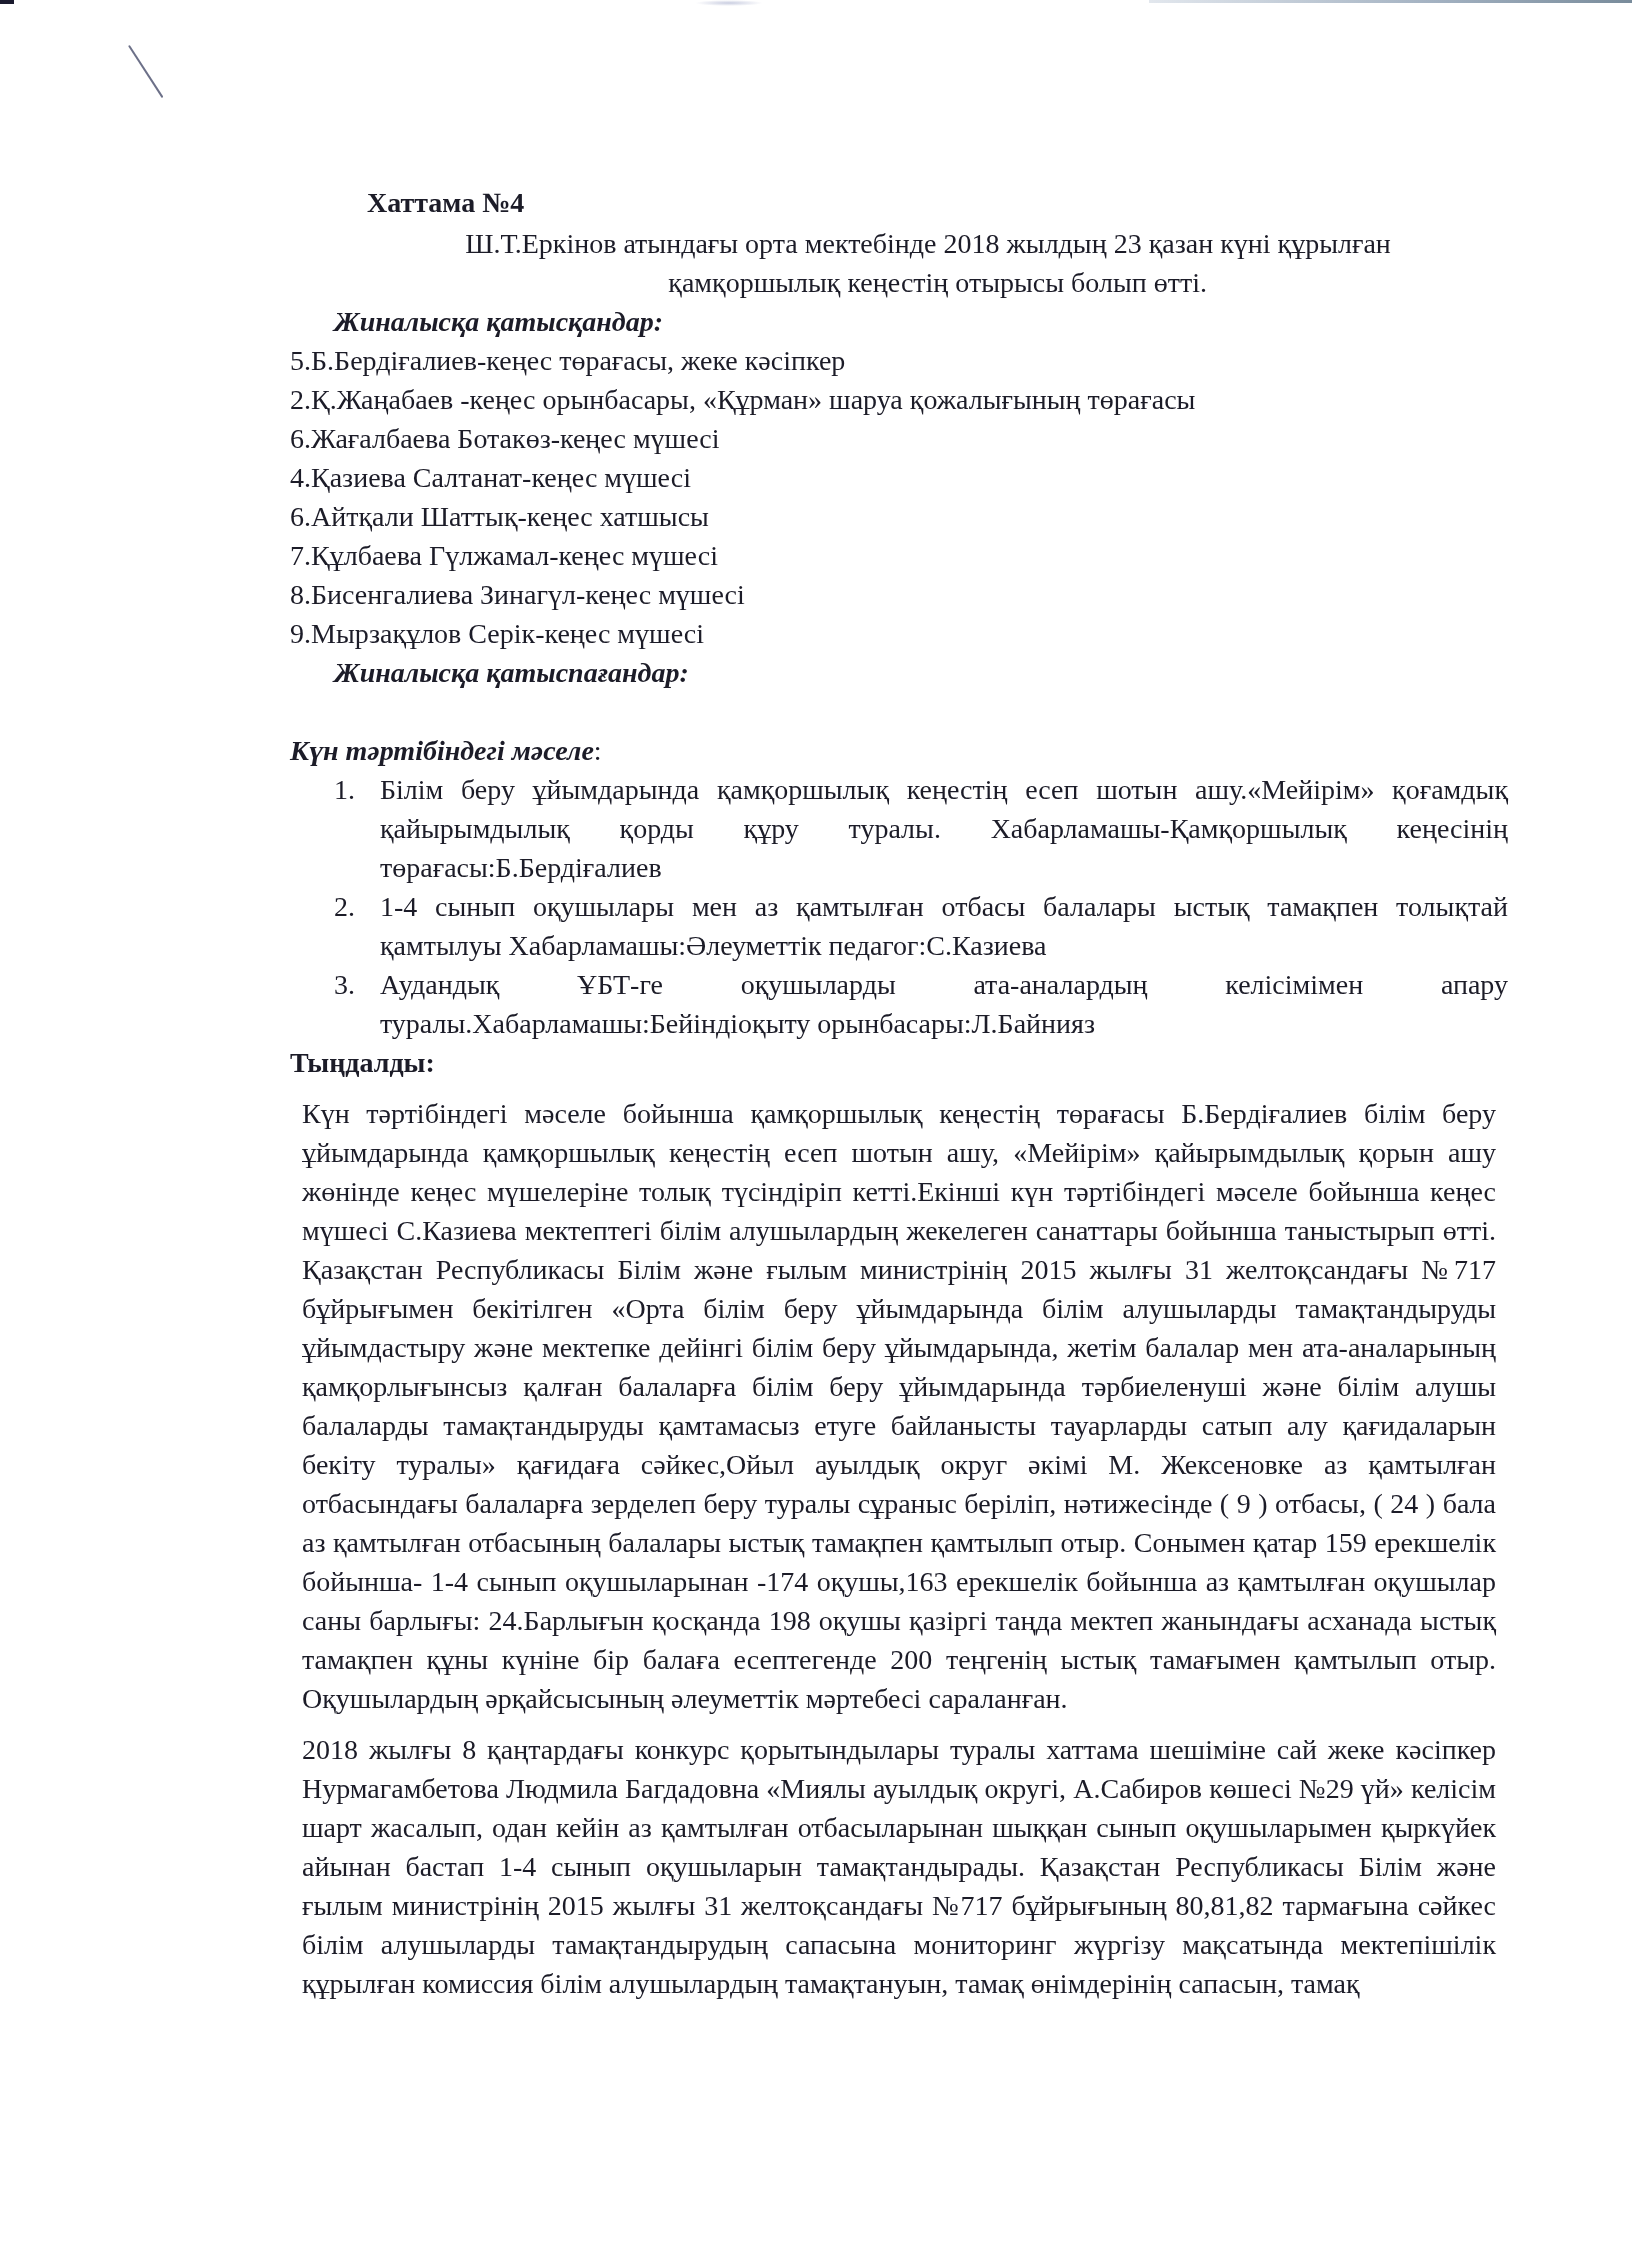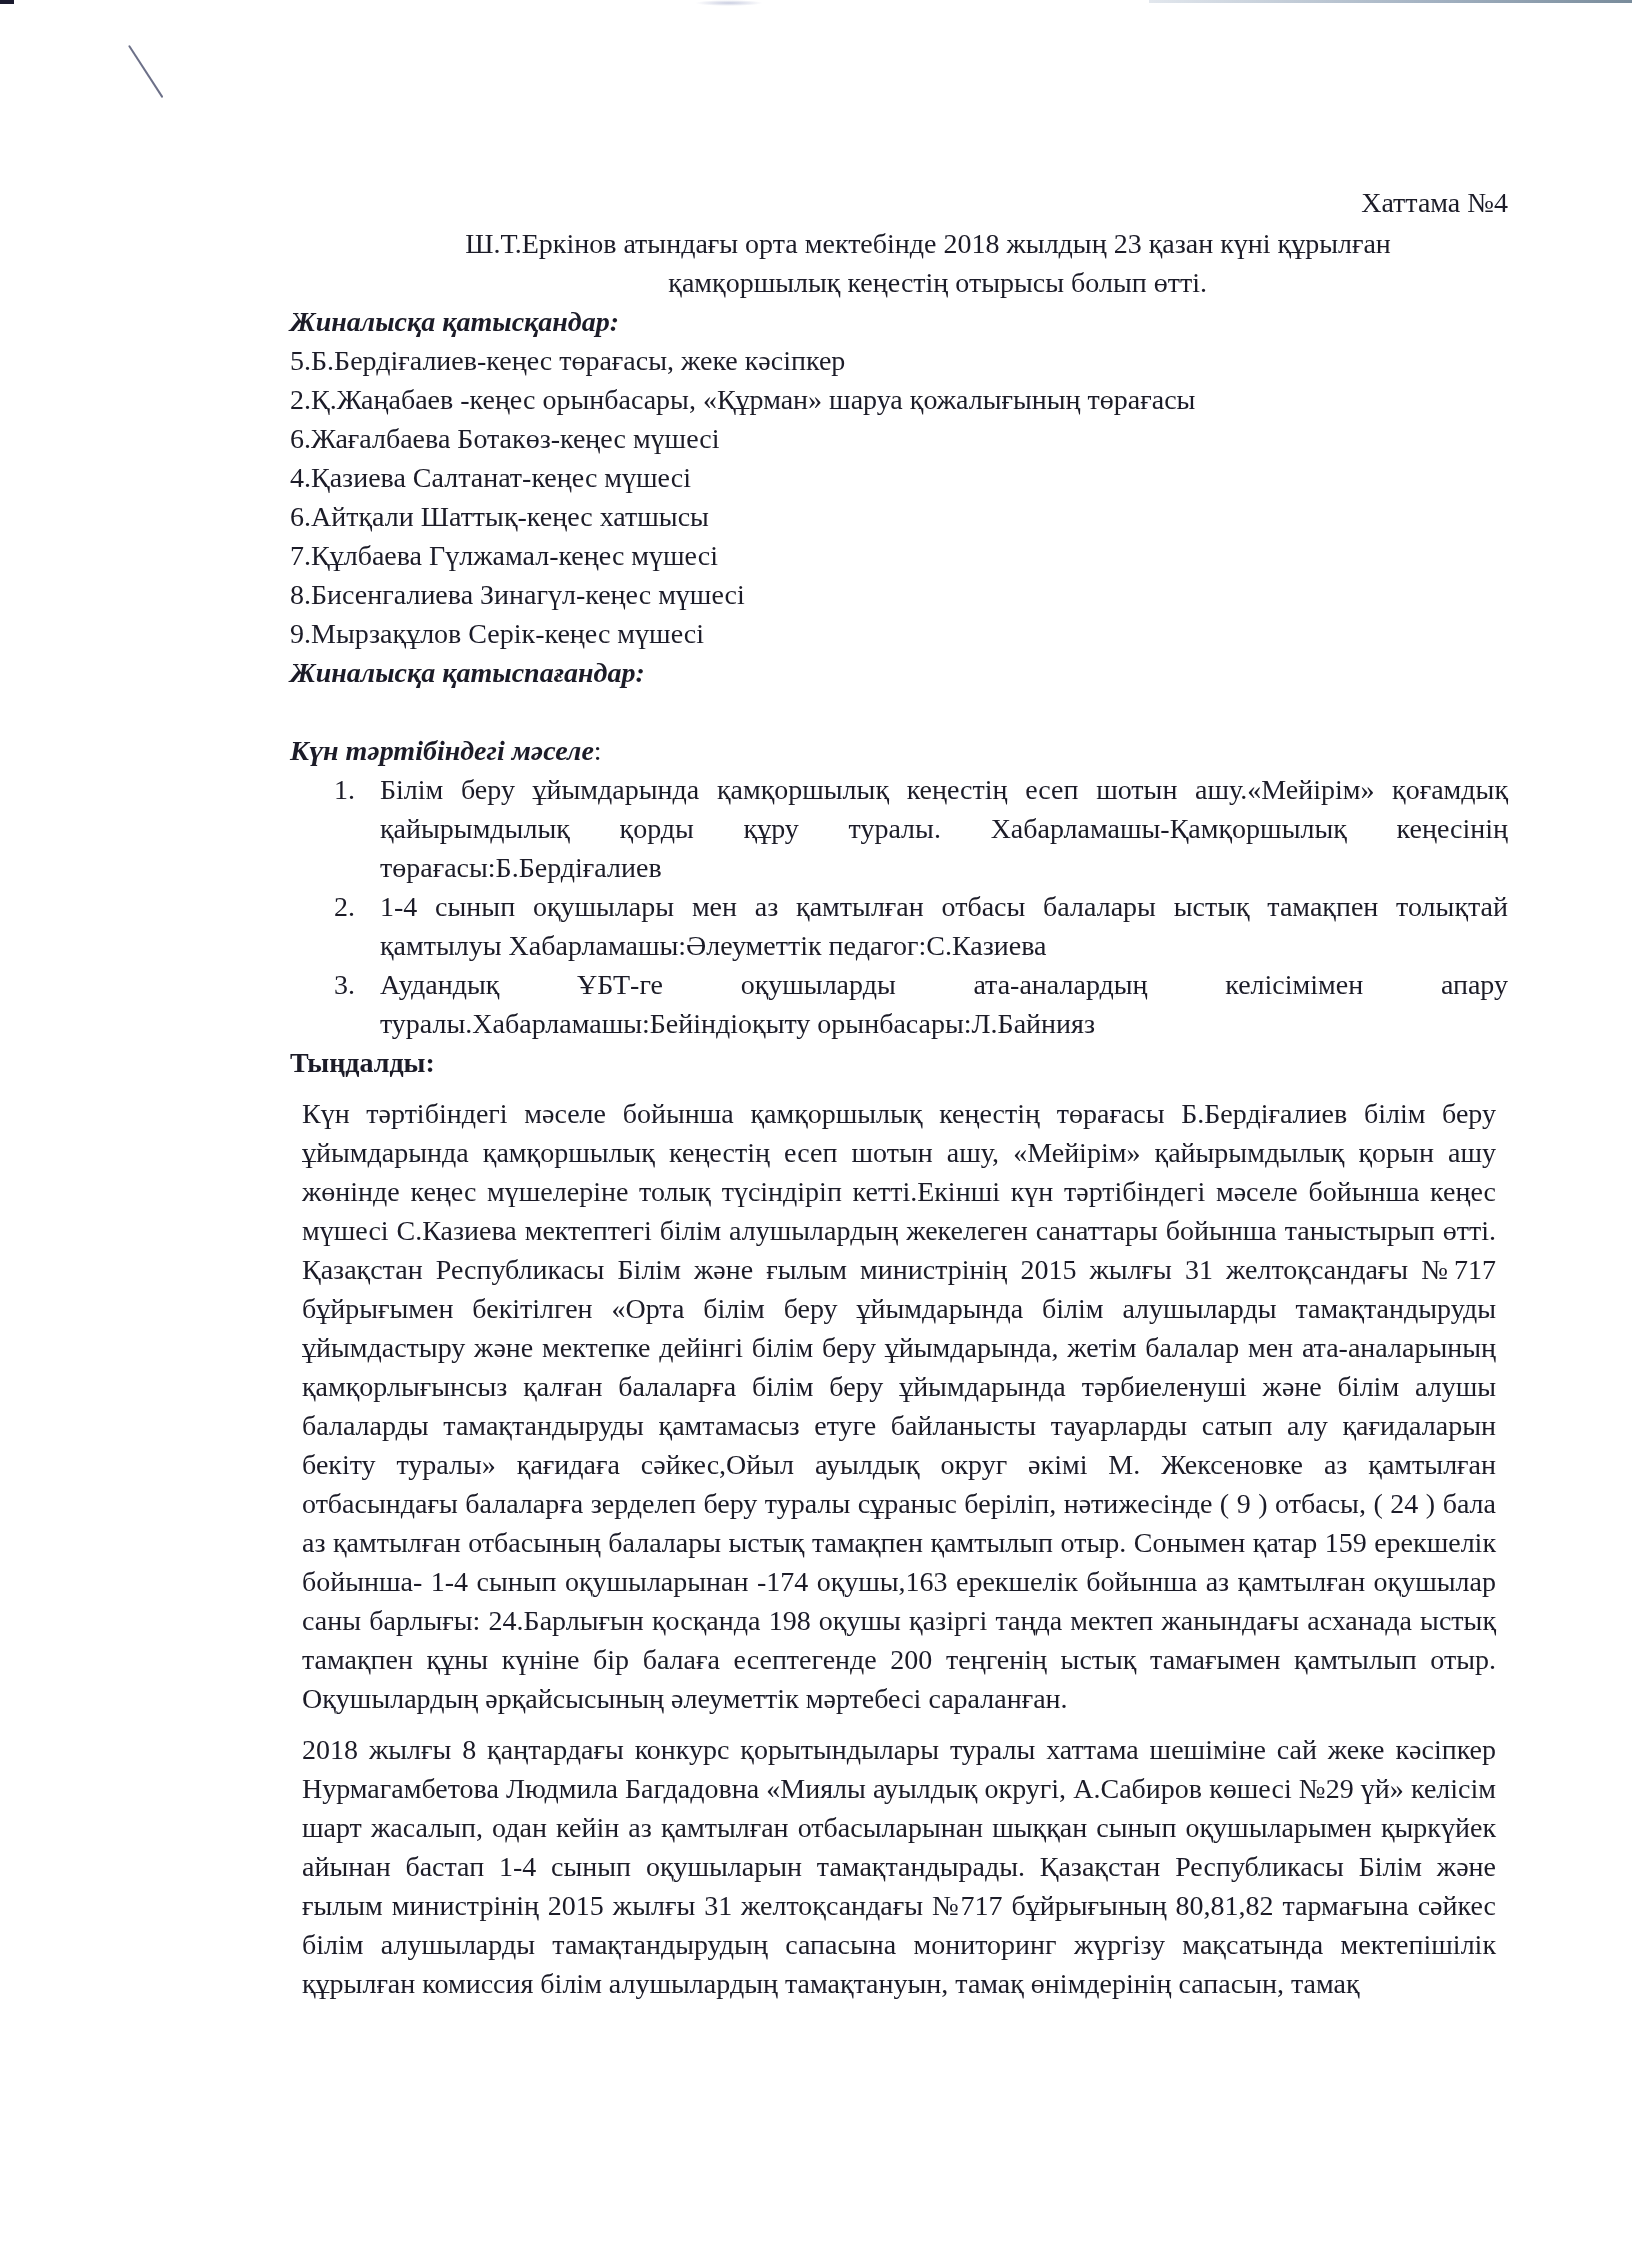--- a/index.html
+++ b/index.html
@@ -6,25 +6,25 @@
   body { width: 1641px; height: 2257px; position: relative; overflow: hidden;
          font-family: "Liberation Serif", "DejaVu Serif", serif; color: #1c1c28; }
   .scan-top-left { position: absolute; left: 0; top: 0; width: 13.5px; height: 3.9px; background: #1a1a2e; }
   .scan-top-smudge { position: absolute; left: 695px; top: 0; width: 68px; height: 5.8px;
          background: radial-gradient(ellipse at center, #c9cde0 0%, rgba(255,255,255,0) 70%); }
   .scan-top-right { position: absolute; left: 1149px; top: 0; width: 483px; height: 2.9px;
          background: linear-gradient(to right, #d6dde6, #7a8fa6 60%, #3f5a70); opacity: .7; }
   .pen-mark { position: absolute; left: 128px; top: 46px; width: 1.9px; height: 62px;
          background: #6c7088; transform: rotate(-33deg); transform-origin: top left; border-radius: 1px; }
   .page { position: absolute; left: 290px; top: 183px; width: 1218px; font-size: 28px; line-height: 39px; }
-  .title { text-align: right; font-weight: normal; font-size: 28px; padding-left: 77px; margin-bottom: 1.9px; }
+  .title { text-align: left; font-weight: bold; font-size: 28px; padding-left: 77px; margin-bottom: 1.9px; }
   .subtitle { text-align: center; padding-left: 58px; }
   .subtitle .l1 { display: block; }
   .subtitle .l2 { display: block; padding-left: 19.3px; }
-  .section-head { font-weight: bold; font-style: italic; }
+  .section-head { font-weight: bold; font-style: italic; margin-left: 44px; }
   .agenda-head { font-weight: bold; font-style: italic; margin-top: 39px; }
   .agenda-head .colon { font-weight: normal; font-style: normal; }
   ul.members, ol.agenda { list-style: none; margin: 0; padding: 0; }
   ol.agenda { padding-left: 44px; }
   ol.agenda li { display: flex; text-align: justify; }
   ol.agenda .num { width: 46px; flex: 0 0 46px; }
   ol.agenda .txt { flex: 1; text-align: justify; }
   .heard-head { font-weight: bold; }
   .para { text-align: justify; margin: 12px; }
 </style>

